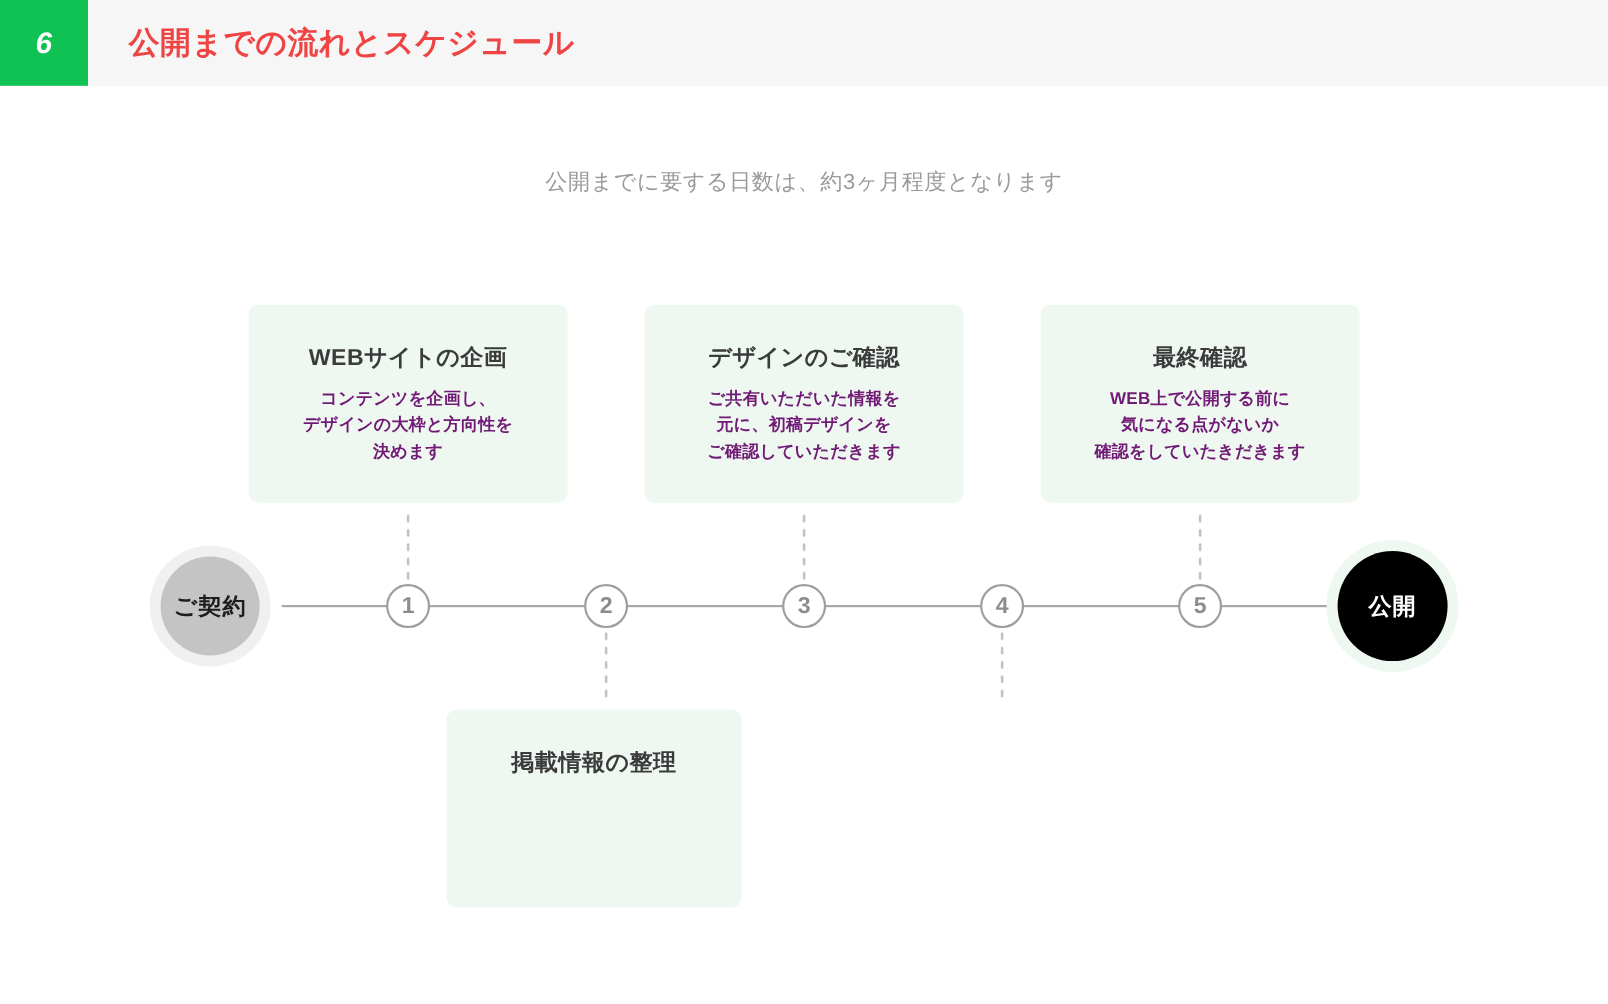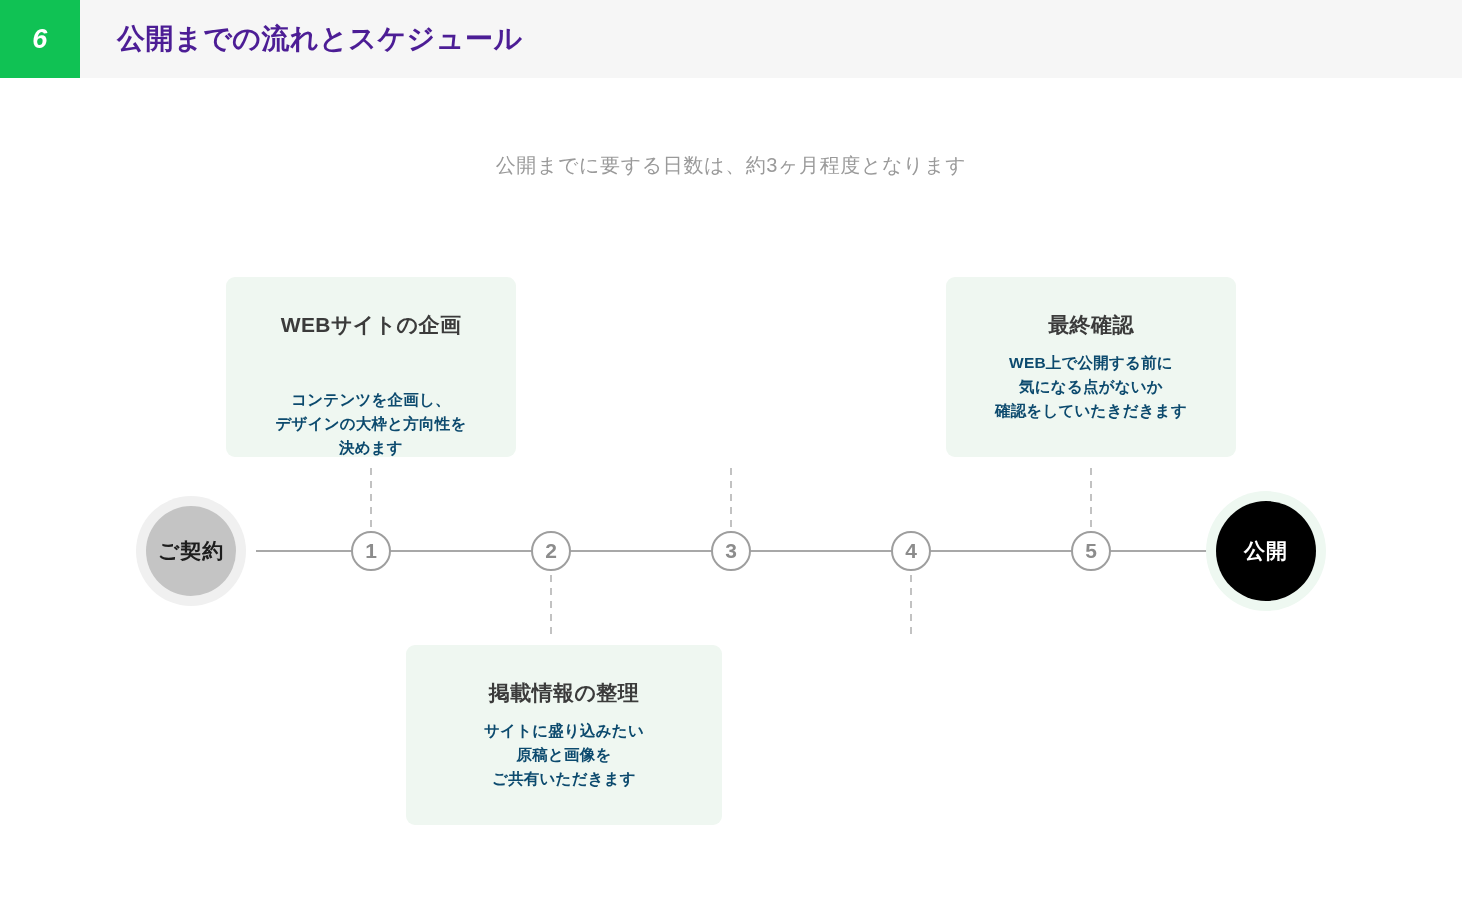--- a/index.html
+++ b/index.html
@@ -43,21 +43,21 @@
   }
   .header-title {
     position: absolute;
     left: 117px;
     top: 0;
     height: 78px;
     display: flex;
     align-items: center;
     font-size: 28px;
     font-weight: bold;
-    color: #4c1d95;
+    color: #ef4444;
     letter-spacing: 0.5px;
     white-space: nowrap;
   }
 
   
   .subtitle {
     position: absolute;
     left: 0;
     top: 152px;
     width: 1462px;
@@ -92,34 +92,34 @@
     font-size: 21px;
     font-weight: bold;
     color: #3b3b3b;
     letter-spacing: 0.4px;
     text-align: center;
     white-space: nowrap;
   }
   .card-desc {
     font-size: 15.5px;
     font-weight: bold;
-    color: #0c4a6e;
+    color: #701a75;
     line-height: 1.55;
     text-align: center;
     letter-spacing: 0.2px;
     white-space: pre-line;
   }
 
   
   .card.top  { width: 290px; height: 180px; top: 277px; }
   .card.top .card-title { margin-top: 34px; }
   .card.top .card-desc  { margin-top: 12px; }
 
   
-  .card.bottom { width: 316px; height: 180px; top: 645px; }
+  .card.bottom { width: 268px; height: 180px; top: 645px; gap: 32px; }
   .card.bottom .card-title { margin-top: 34px; }
   .card.bottom .card-desc  { margin-top: 12px; }
 
   
   .timeline-line {
     position: absolute;
     top: 550px;
     height: 2px;
     background: #a8a8a8;
   }
@@ -197,42 +197,45 @@
   <div class="endpoint-ring start-ring" style="left:136px; top:496px; width:110px; height:110px;"></div>
   <div class="endpoint start" style="left:146px; top:506px; width:90px; height:90px;">
     <span>ご契約</span>
   </div>
 
   <div class="endpoint-ring end-ring" style="left:1206px; top:491px; width:120px; height:120px;"></div>
   <div class="endpoint end" style="left:1216px; top:501px; width:100px; height:100px;">
     <span>公開</span>
   </div>
 
-  <div class="card top" style="left:226px;gap:37px;">
+  <div class="card top" style="left:226px;">
     <div class="card-title">WEBサイトの企画</div>
     <div class="card-desc">コンテンツを企画し、
 デザインの大枠と方向性を
 決めます</div>
   </div>
   <div class="connector" style="left:369px; top:465px; height:66px;"></div>
   <div class="milestone" style="left:351px; top:531px;">
     <span>1</span>
   </div>
 
   <div class="card bottom" style="left:406px;">
     <div class="card-title">掲載情報の整理</div>
-    <div class="card-desc">サイトに盛り込みたい
-原稿と画像を
-ご共有いただきます</div>
   </div>
   <div class="connector" style="left:549px; top:572px; height:66px;"></div>
   <div class="milestone" style="left:531px; top:531px;">
     <span>2</span>
   </div>
 
+  <div class="card top" style="left:586px;">
+    <div class="card-title">デザインのご確認</div>
+    <div class="card-desc">ご共有いただいた情報を
+元に、初稿デザインを
+ご確認していただきます</div>
+  </div>
   <div class="connector" style="left:729px; top:465px; height:66px;"></div>
   <div class="milestone" style="left:711px; top:531px;">
     <span>3</span>
   </div>
 
   <div class="connector" style="left:909px; top:572px; height:66px;"></div>
   <div class="milestone" style="left:891px; top:531px;">
     <span>4</span>
   </div>
 

